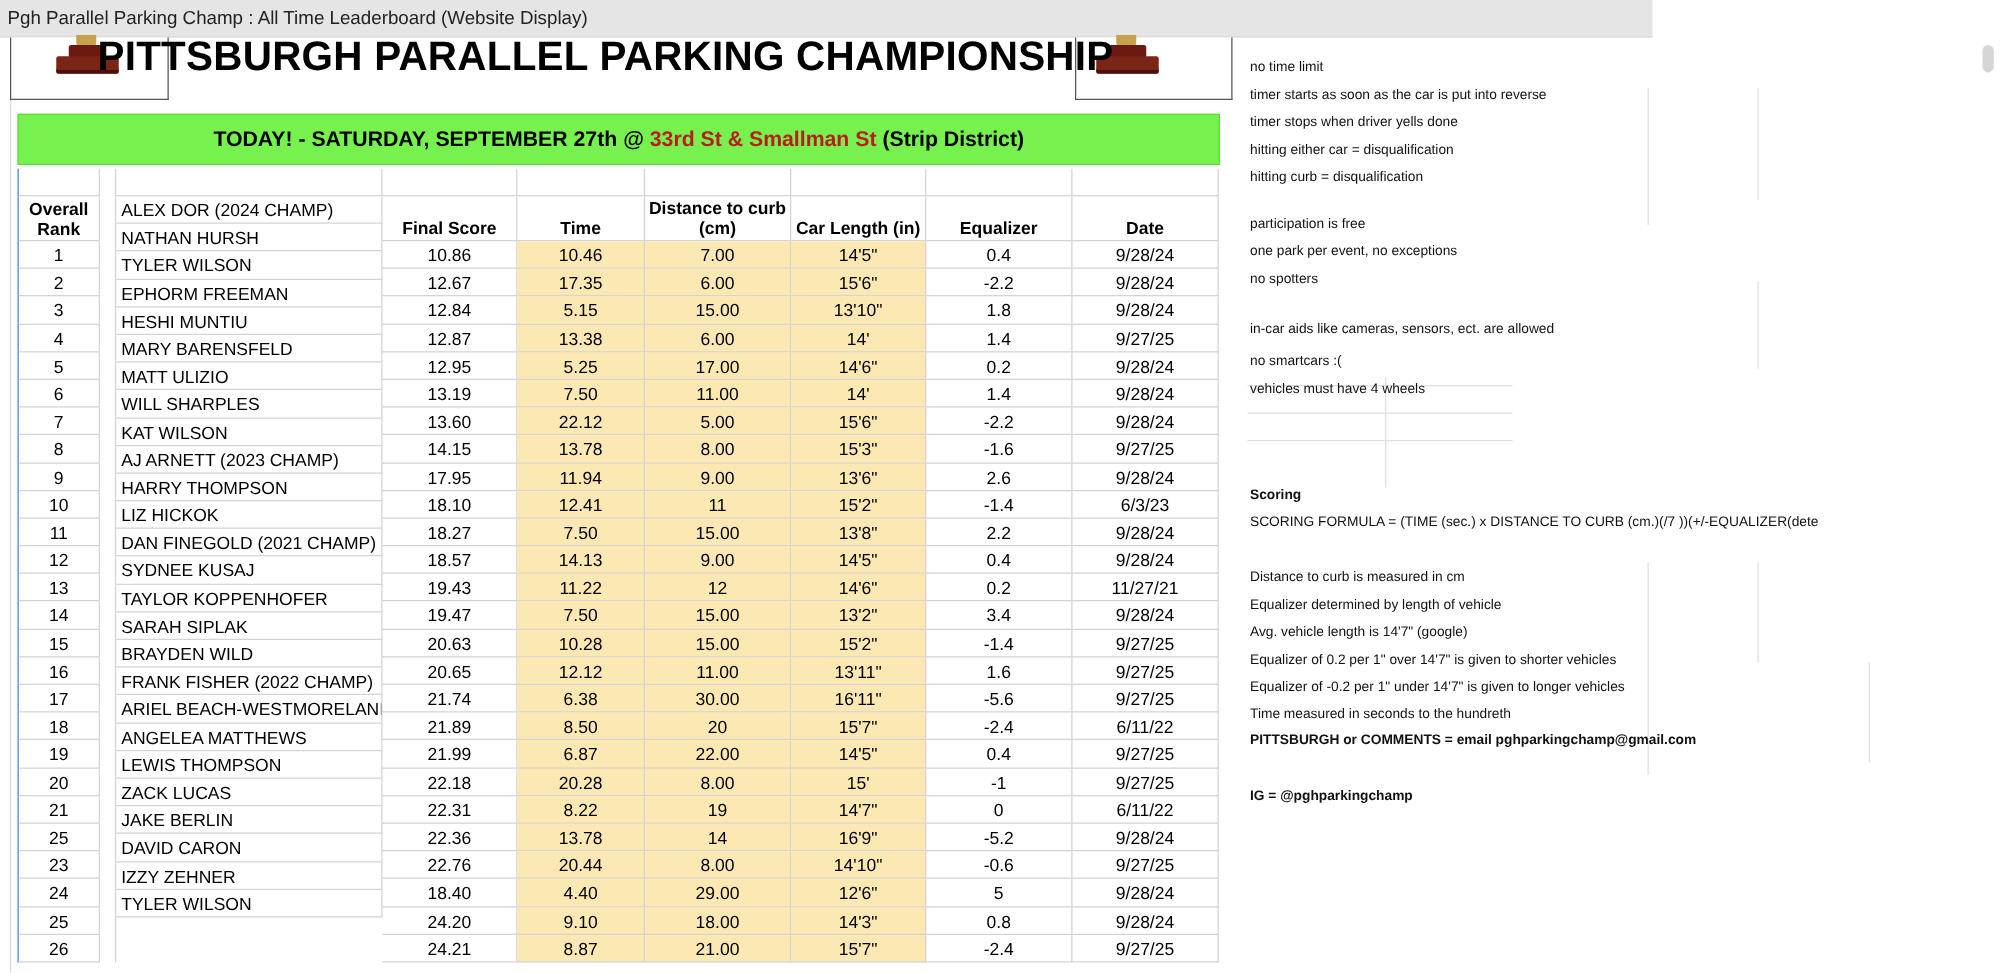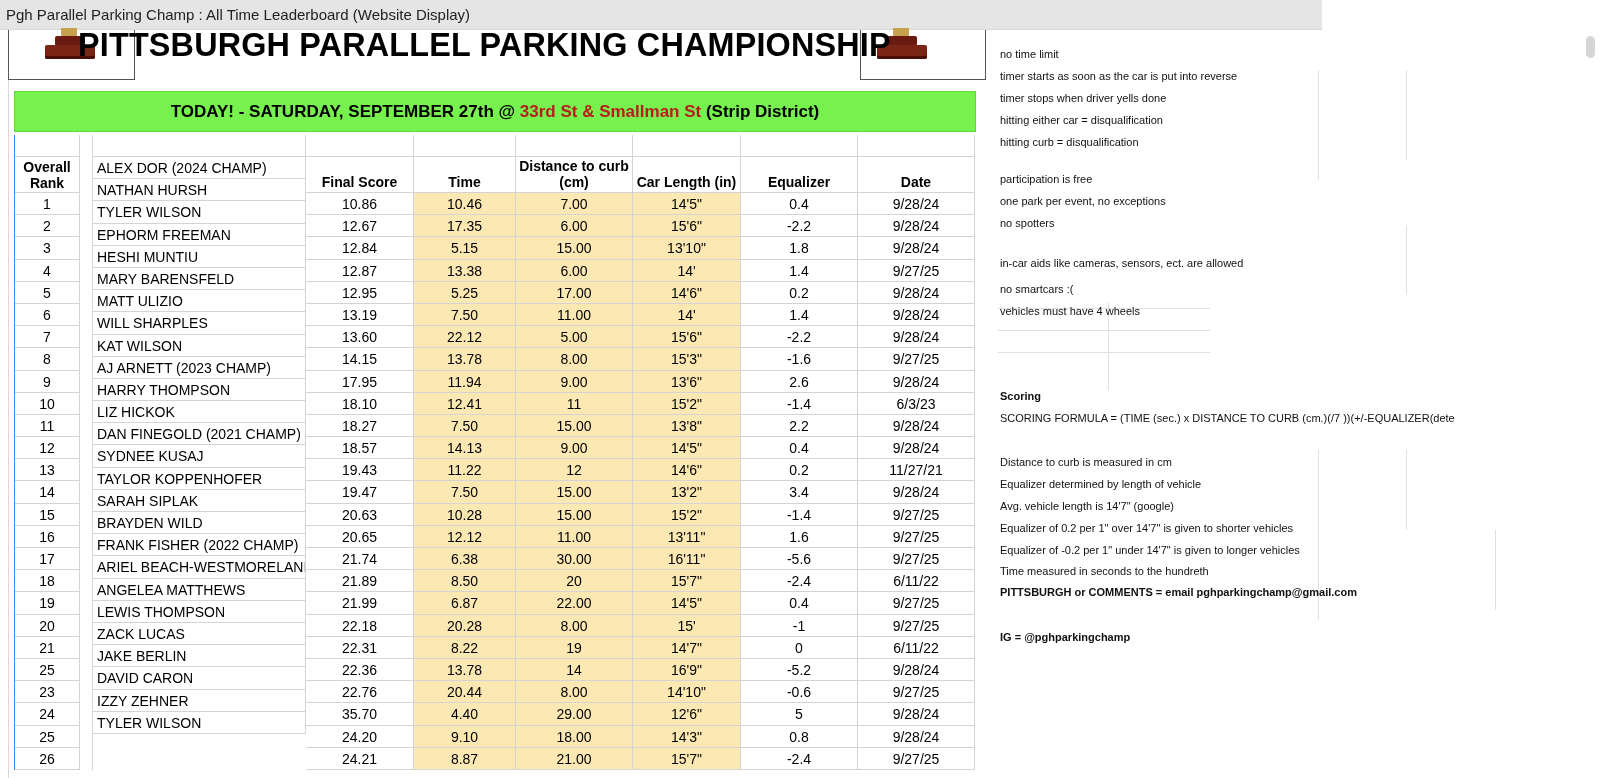--- a/index.html
+++ b/index.html
@@ -183,21 +183,21 @@
         <div class="cell">19.47</div>
         <div class="cell">20.63</div>
         <div class="cell">20.65</div>
         <div class="cell">21.74</div>
         <div class="cell">21.89</div>
         <div class="cell">21.99</div>
         <div class="cell">22.18</div>
         <div class="cell">22.31</div>
         <div class="cell">22.36</div>
         <div class="cell">22.76</div>
-        <div class="cell">35.70</div>
+        <div class="cell">18.40</div>
         <div class="cell">24.20</div>
         <div class="cell">24.21</div>
       </div>
   </div>
   <div class="col hl" style="width:102px">
     <div class="blank"></div>
     <div class="hdr">Time</div>
     <div class="cells">
         <div class="cell">10.46</div>
         <div class="cell">17.35</div>

